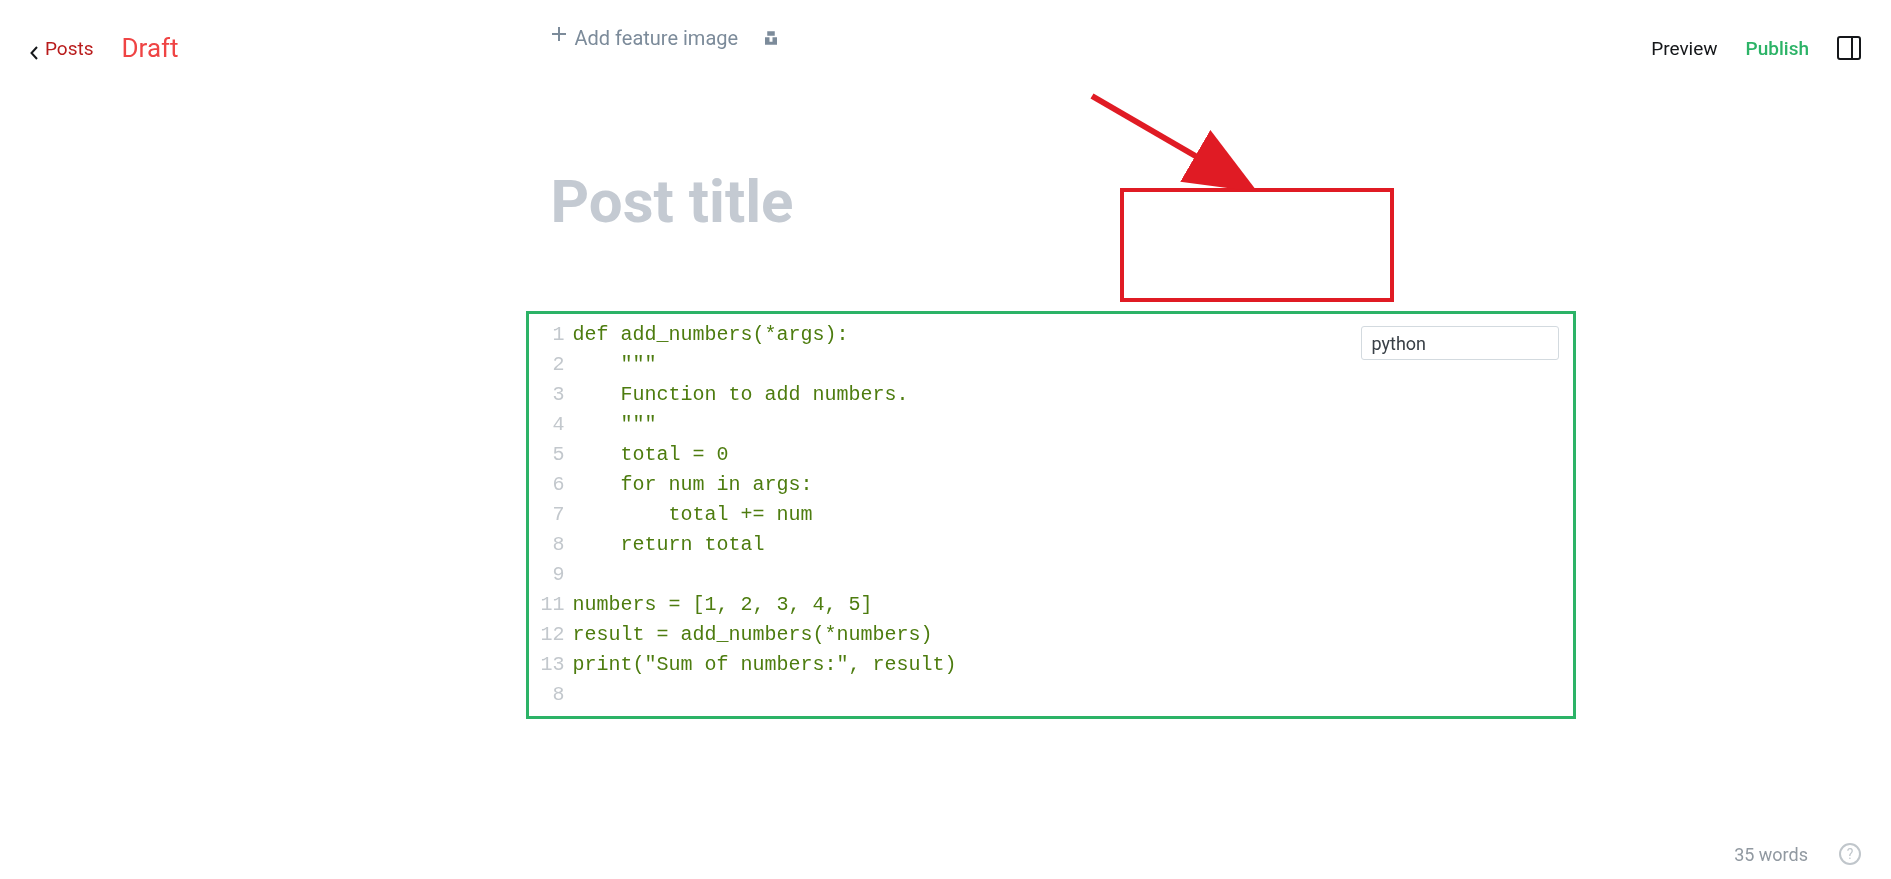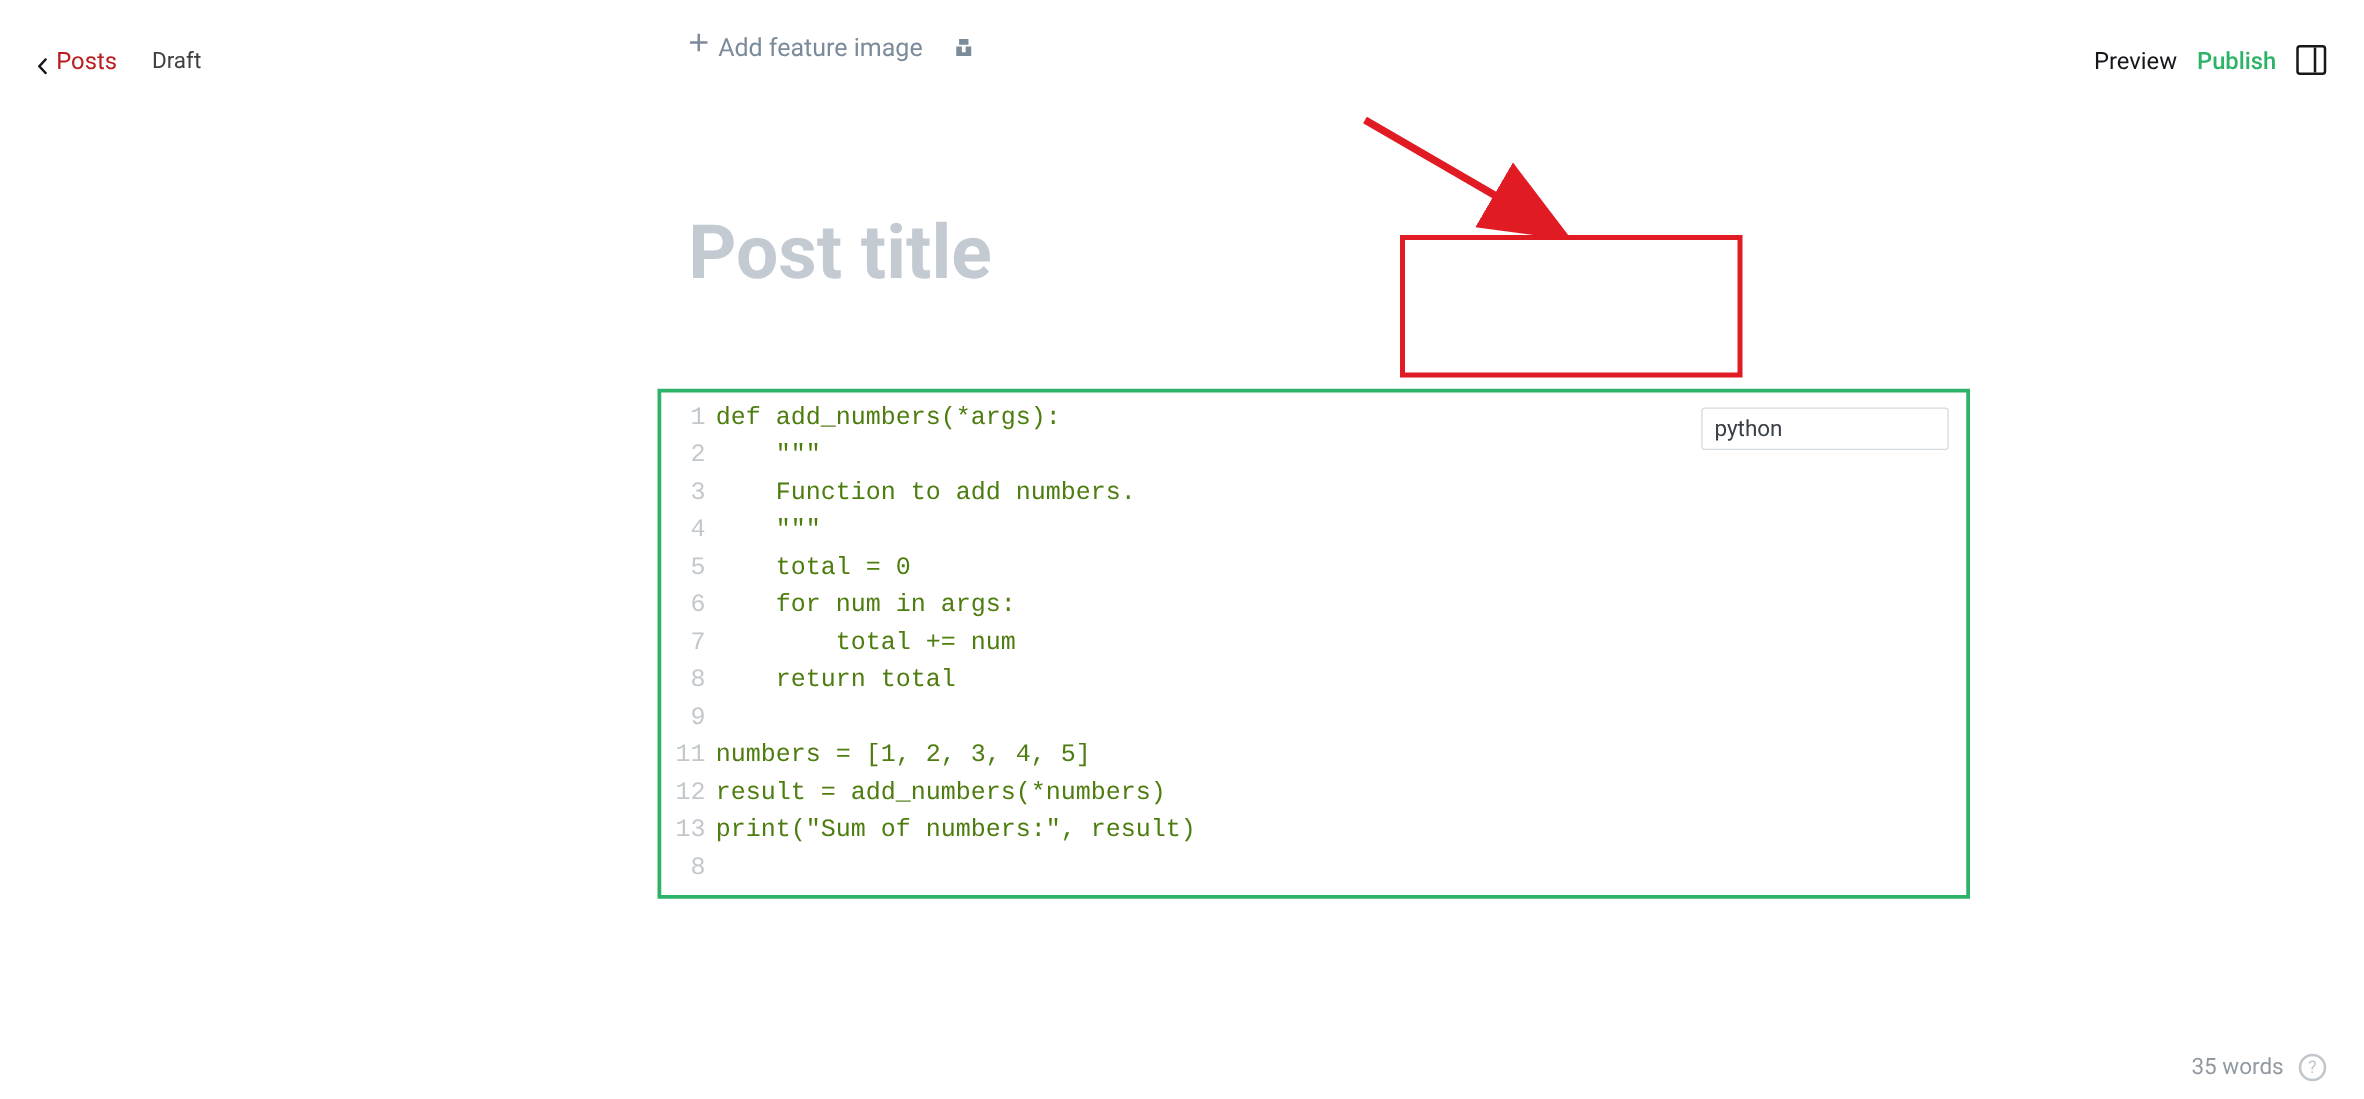--- a/index.html
+++ b/index.html
@@ -27,27 +27,27 @@
     }
     .back-posts {
       display: flex;
       align-items: flex-end;
       gap: 6px;
       cursor: pointer;
       color: #b91c1c;
     }
     .back-posts svg { width: 9px; height: 14px; }
     .draft-label {
-      color: #404040;
-      font-size: 18px;
+      color: #ef4444;
+      font-size: 26px;
     }
     .topbar-right {
       display: flex;
       align-items: center;
-      gap: 16px;
+      gap: 28px;
     }
     .preview-btn, .publish-btn {
       font-size: 19px;
       cursor: pointer;
       background: none;
       border: none;
       font-family: inherit;
     }
     .preview-btn { color: #15171a; }
     .publish-btn { color: #2cb367; font-weight: 500; }
@@ -167,21 +167,22 @@
       left: 1082px;
       width: 240px;
       height: 128px;
       pointer-events: none;
     }
     .footer {
       position: absolute;
       bottom: 14px;
       right: 30px;
       display: flex;
-      gap: 12px;
+      align-items: center;
+      gap: 31px;
       color: #9199a1;
       font-size: 18px;
     }
     .help-icon {
       width: 22px;
       height: 22px;
       border: 2px solid #c0c6cb;
       border-radius: 50%;
       display: flex;
       align-items: center;

